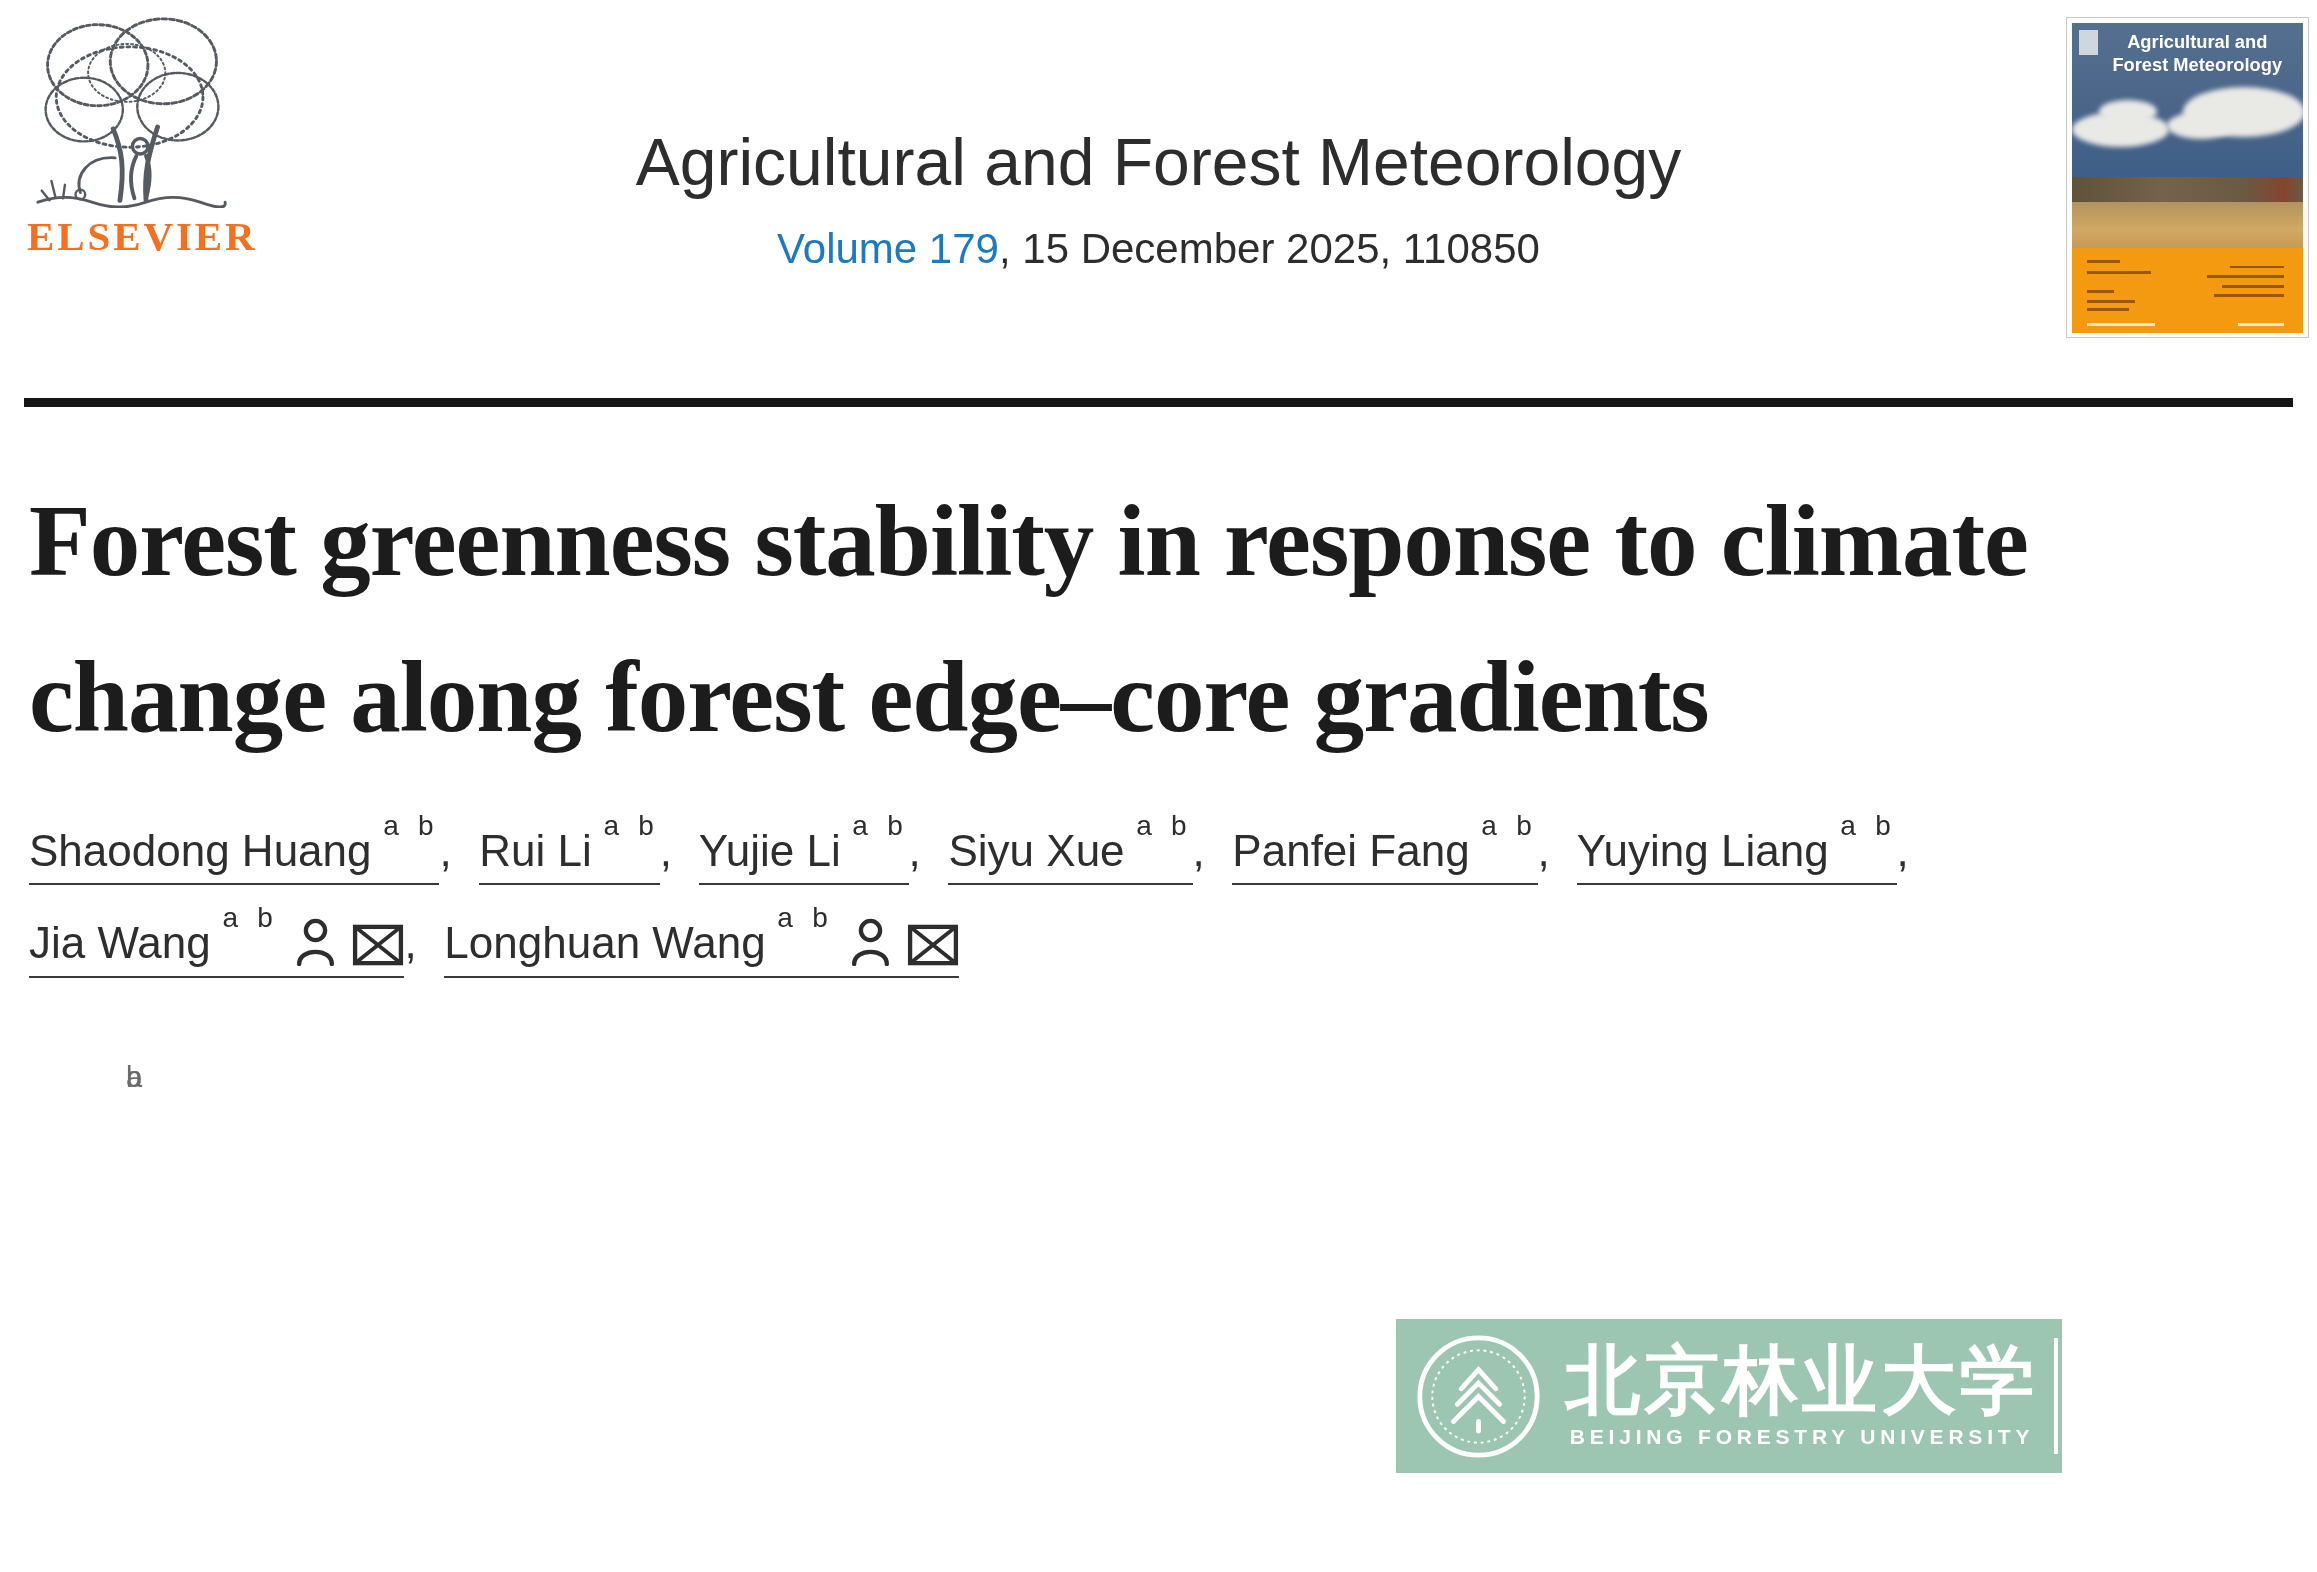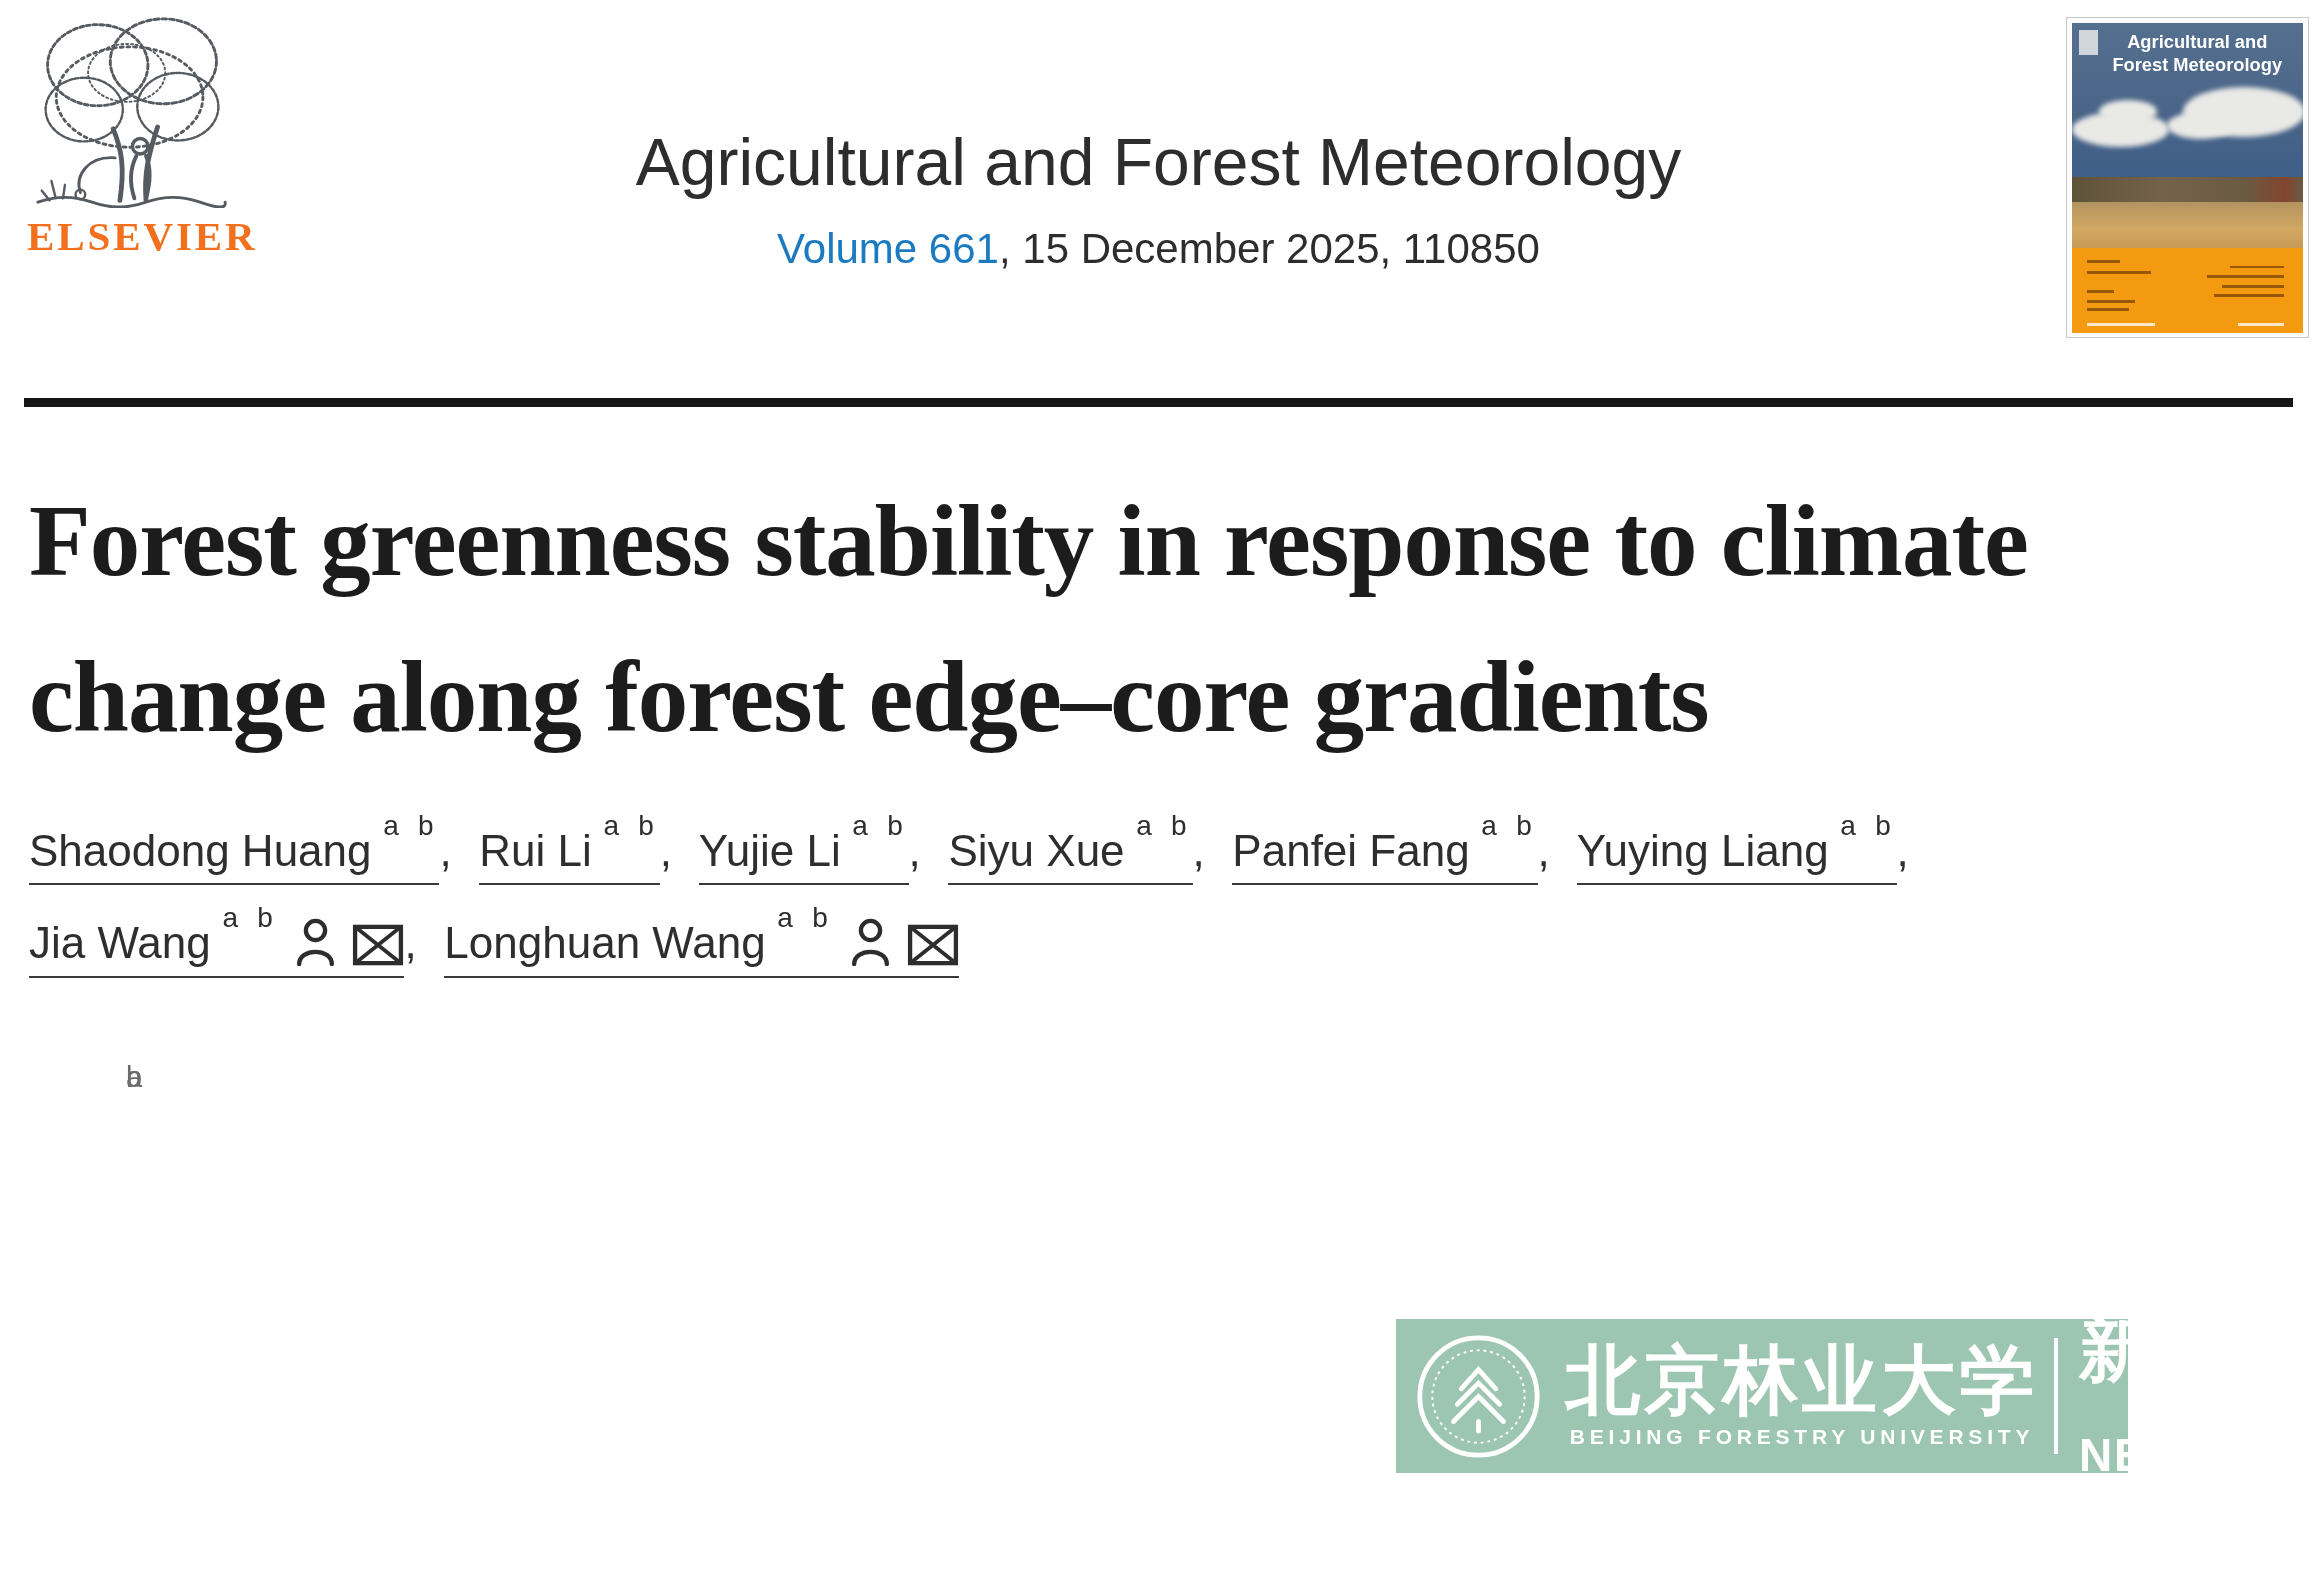--- a/index.html
+++ b/index.html
@@ -66,21 +66,21 @@
   .asup { font-size:28px; position:relative; top:-0.55em; margin-left:11.6px; letter-spacing:5.8px; color:#2e2e2e; }
   .sep { margin-right:15.4px; }
   .aicon { vertical-align:-7.7px; margin-left:17.4px; cursor:pointer; }
 
   .affils { margin-top:53px; font-size:43px; color:#6b6b6b; line-height:2.0; }
   .affil { position:relative; padding-left:169px; width:2250px; }
   .affil-sup { position:absolute; left:97px; top:5.8px; font-size:29px; color:#6b6b6b; }
 
   
   .watermark {
-    position:absolute; left:1396px; top:1319px; width:732px; height:154px;
+    position:absolute; left:1396px; top:1319px; width:666px; height:154px;
     background:rgba(141,190,166,0.87);
     display:flex; align-items:center; overflow:hidden; z-index:5;
   }
   .wm-seal { flex:0 0 auto; margin-left:19.3px; }
   .wm-namecol { display:flex; flex-direction:column; align-items:center; margin-left:23px; width:502px; }
   .wm-cn {
     color:#ffffff; font-weight:700; font-size:75px; line-height:1;
     letter-spacing:3.9px; white-space:nowrap;
     font-family:"DejaVu Sans", sans-serif;
   }
@@ -114,21 +114,21 @@
         <path d="M10,194 q28,-10 56,0 t56,0 t56,0 t26,0" stroke-width="3"></path>
         <path d="M28,188 l-4,-16 M36,190 l2,-14 M22,192 l-8,-10" stroke-width="2.5"></path>
       </g>
     </svg>
     <div class="elsevier-label">ELSEVIER</div>
   </div>
 
   <div class="head-center">
     <div class="journal-title">Agricultural and Forest Meteorology</div>
     <div class="journal-issue">
-      <span class="volume-link">Volume 661</span><span>, 15 December 2025, 110850</span>
+      <span class="volume-link">Volume 179</span><span>, 15 December 2025, 110850</span>
     </div>
   </div>
 
   <div class="cover">
     <div class="cover-inner">
       <div class="cover-sky">
         <div class="cover-minilogo"></div>
         <div class="cover-title">Agricultural and Forest Meteorology</div>
         <div class="cloud cloud-l"></div>
         <div class="cloud cloud-l2"></div>

